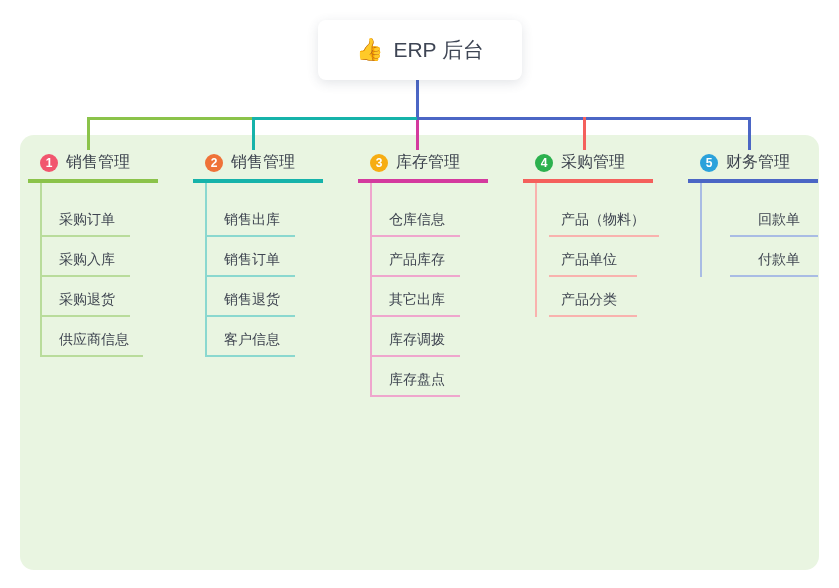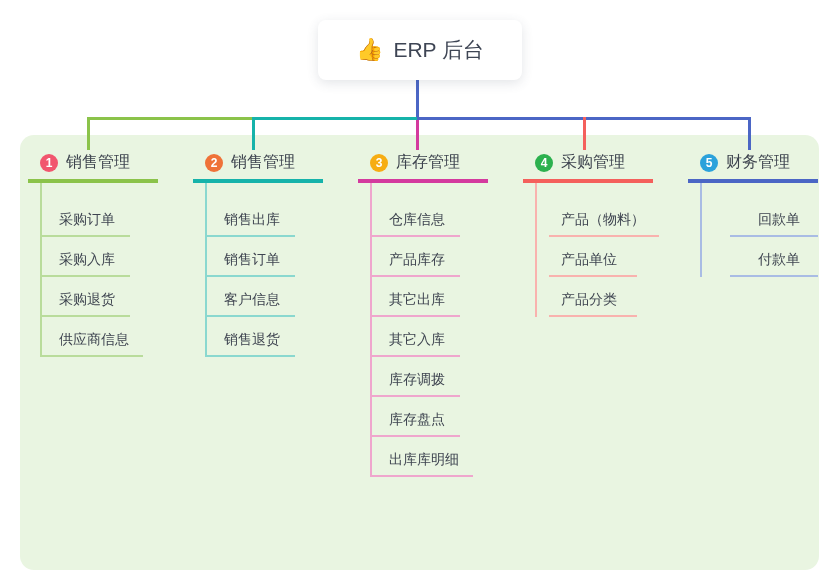--- a/index.html
+++ b/index.html
@@ -107,38 +107,36 @@
   </div>
 
   <div class="branch b2">
     <div class="branch-title">
       <span class="badge">2</span>
       <span>销售管理</span>
     </div>
     <div class="children">
       <div class="child">销售出库</div>
       <div class="child">销售订单</div>
+      <div class="child">销售退货</div>
       <div class="child">客户信息</div>
-      <div class="child">销售退货</div>
     </div>
   </div>
 
   <div class="branch b3">
     <div class="branch-title">
       <span class="badge">3</span>
       <span>库存管理</span>
     </div>
     <div class="children">
       <div class="child">仓库信息</div>
       <div class="child">产品库存</div>
       <div class="child">其它出库</div>
-      <div class="child">其它入库</div>
       <div class="child">库存调拨</div>
       <div class="child">库存盘点</div>
-      <div class="child">出库库明细</div>
     </div>
   </div>
 
   <div class="branch b4">
     <div class="branch-title">
       <span class="badge">4</span>
       <span>采购管理</span>
     </div>
     <div class="children">
       <div class="child">产品（物料）</div>

